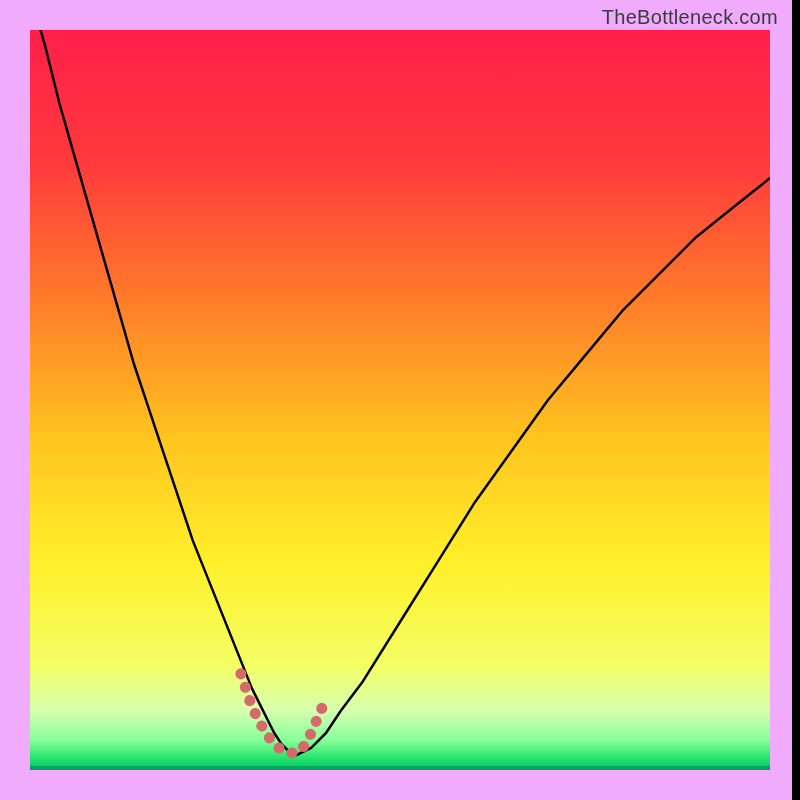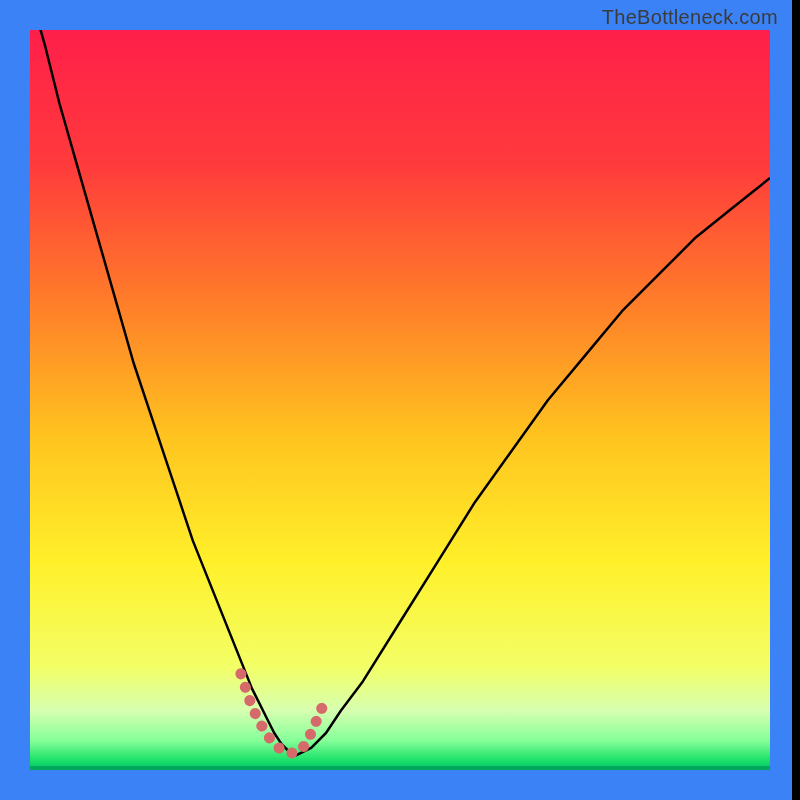--- a/index.html
+++ b/index.html
@@ -10,21 +10,21 @@
     background: #000;
     font-family: Arial, Helvetica, sans-serif;
     overflow: hidden;
   }
   .frame {
     position: absolute;
     left: 0;
     top: 0;
     width: 792px;
     height: 800px;
-    background: #3b82f6;
+    background: #f0abfc;
     text-align: right;
   }
   .plot {
     position: absolute;
     left: 30px;
     top: 30px;
     width: 740px;
     height: 740px;
   }
   .watermark {

